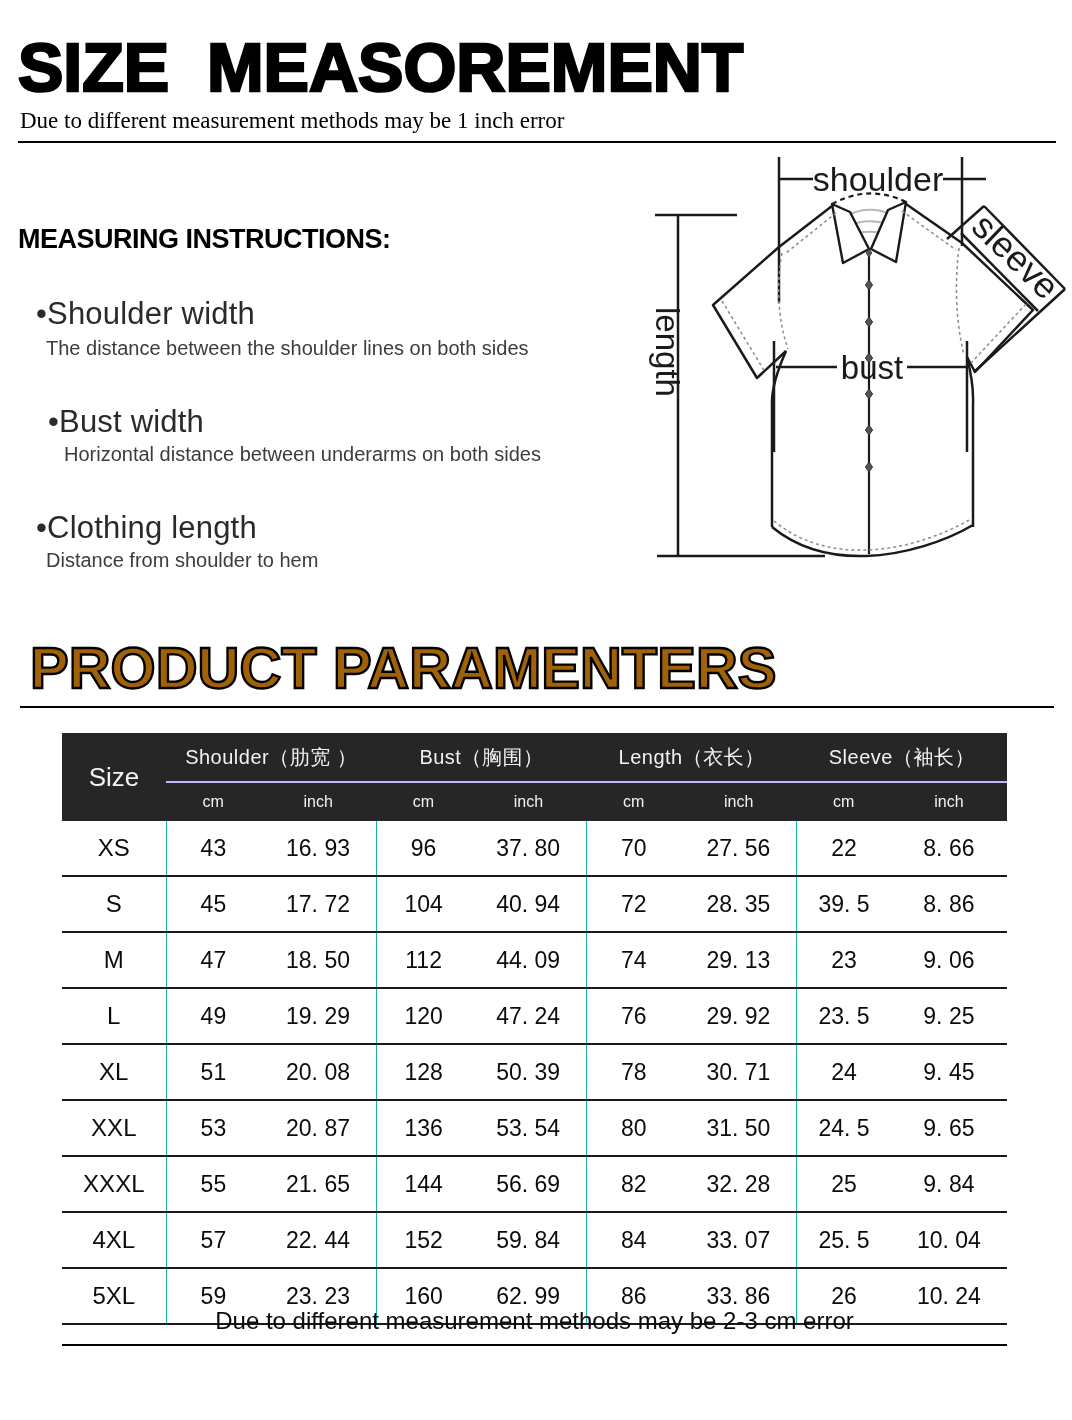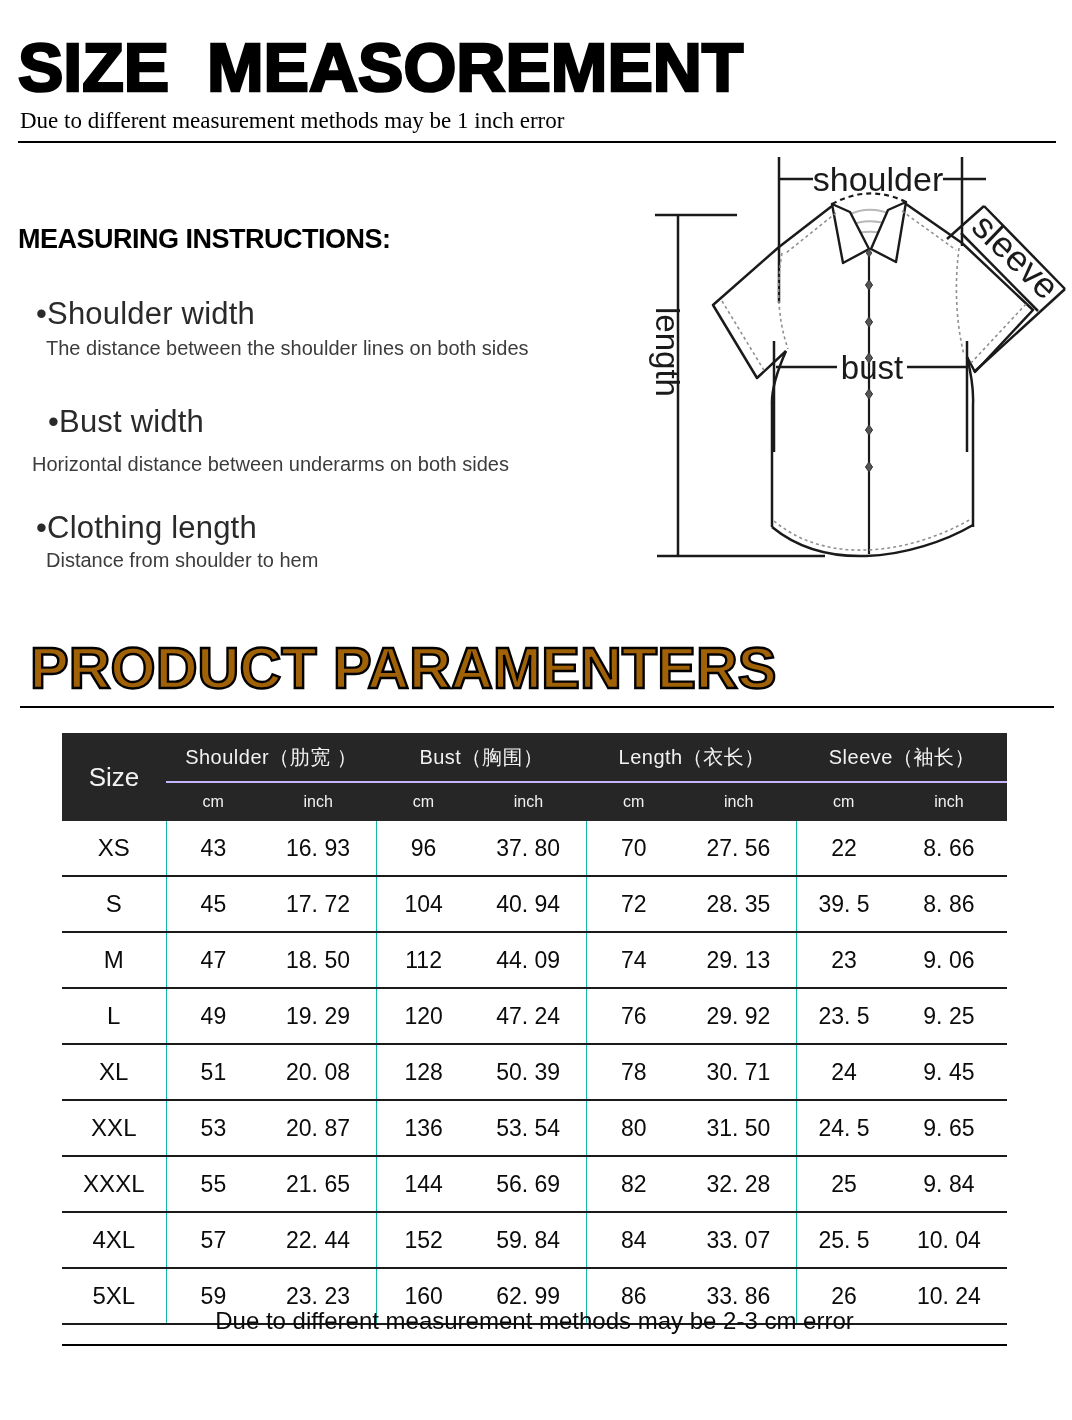--- a/index.html
+++ b/index.html
@@ -13,21 +13,21 @@
   .subtitle{position:absolute;left:20px;top:108px;font-family:"Liberation Serif",serif;
             font-size:23px;color:#000;}
   .hr1{position:absolute;left:18px;top:141px;width:1038px;height:2px;background:#000;}
 
   
   .mi-heading{position:absolute;left:18px;top:224px;font-size:27px;font-weight:700;
               color:#000;letter-spacing:-0.5px;}
   .mi-term{position:absolute;font-size:31px;font-weight:400;color:#2a2a2a;letter-spacing:0.2px;}
   .mi-desc{position:absolute;font-size:20px;color:#3c3c3c;}
   .t1{left:36px;top:296px;} .d1{left:46px;top:337px;}
-  .t2{left:36px;top:404px;margin-left:12px;} .d2{left:32px;top:443px;margin-top:10px;}
+  .t2{left:36px;top:404px;margin-left:12px;} .d2{left:64px;top:443px;}
   .t3{left:36px;top:510px;} .d3{left:46px;top:549px;}
 
   
   .diagram{position:absolute;left:640px;top:142px;width:432px;height:478px;}
   .diagram text{font-family:"Liberation Sans",sans-serif;fill:#1a1a1a;}
 
   
   .h2{position:absolute;left:30px;top:634px;font-size:58px;font-weight:900;color:#a16207;
       -webkit-text-stroke:2.4px #000;letter-spacing:0;}
   .hr2{position:absolute;left:20px;top:706px;width:1034px;height:2px;background:#000;}

